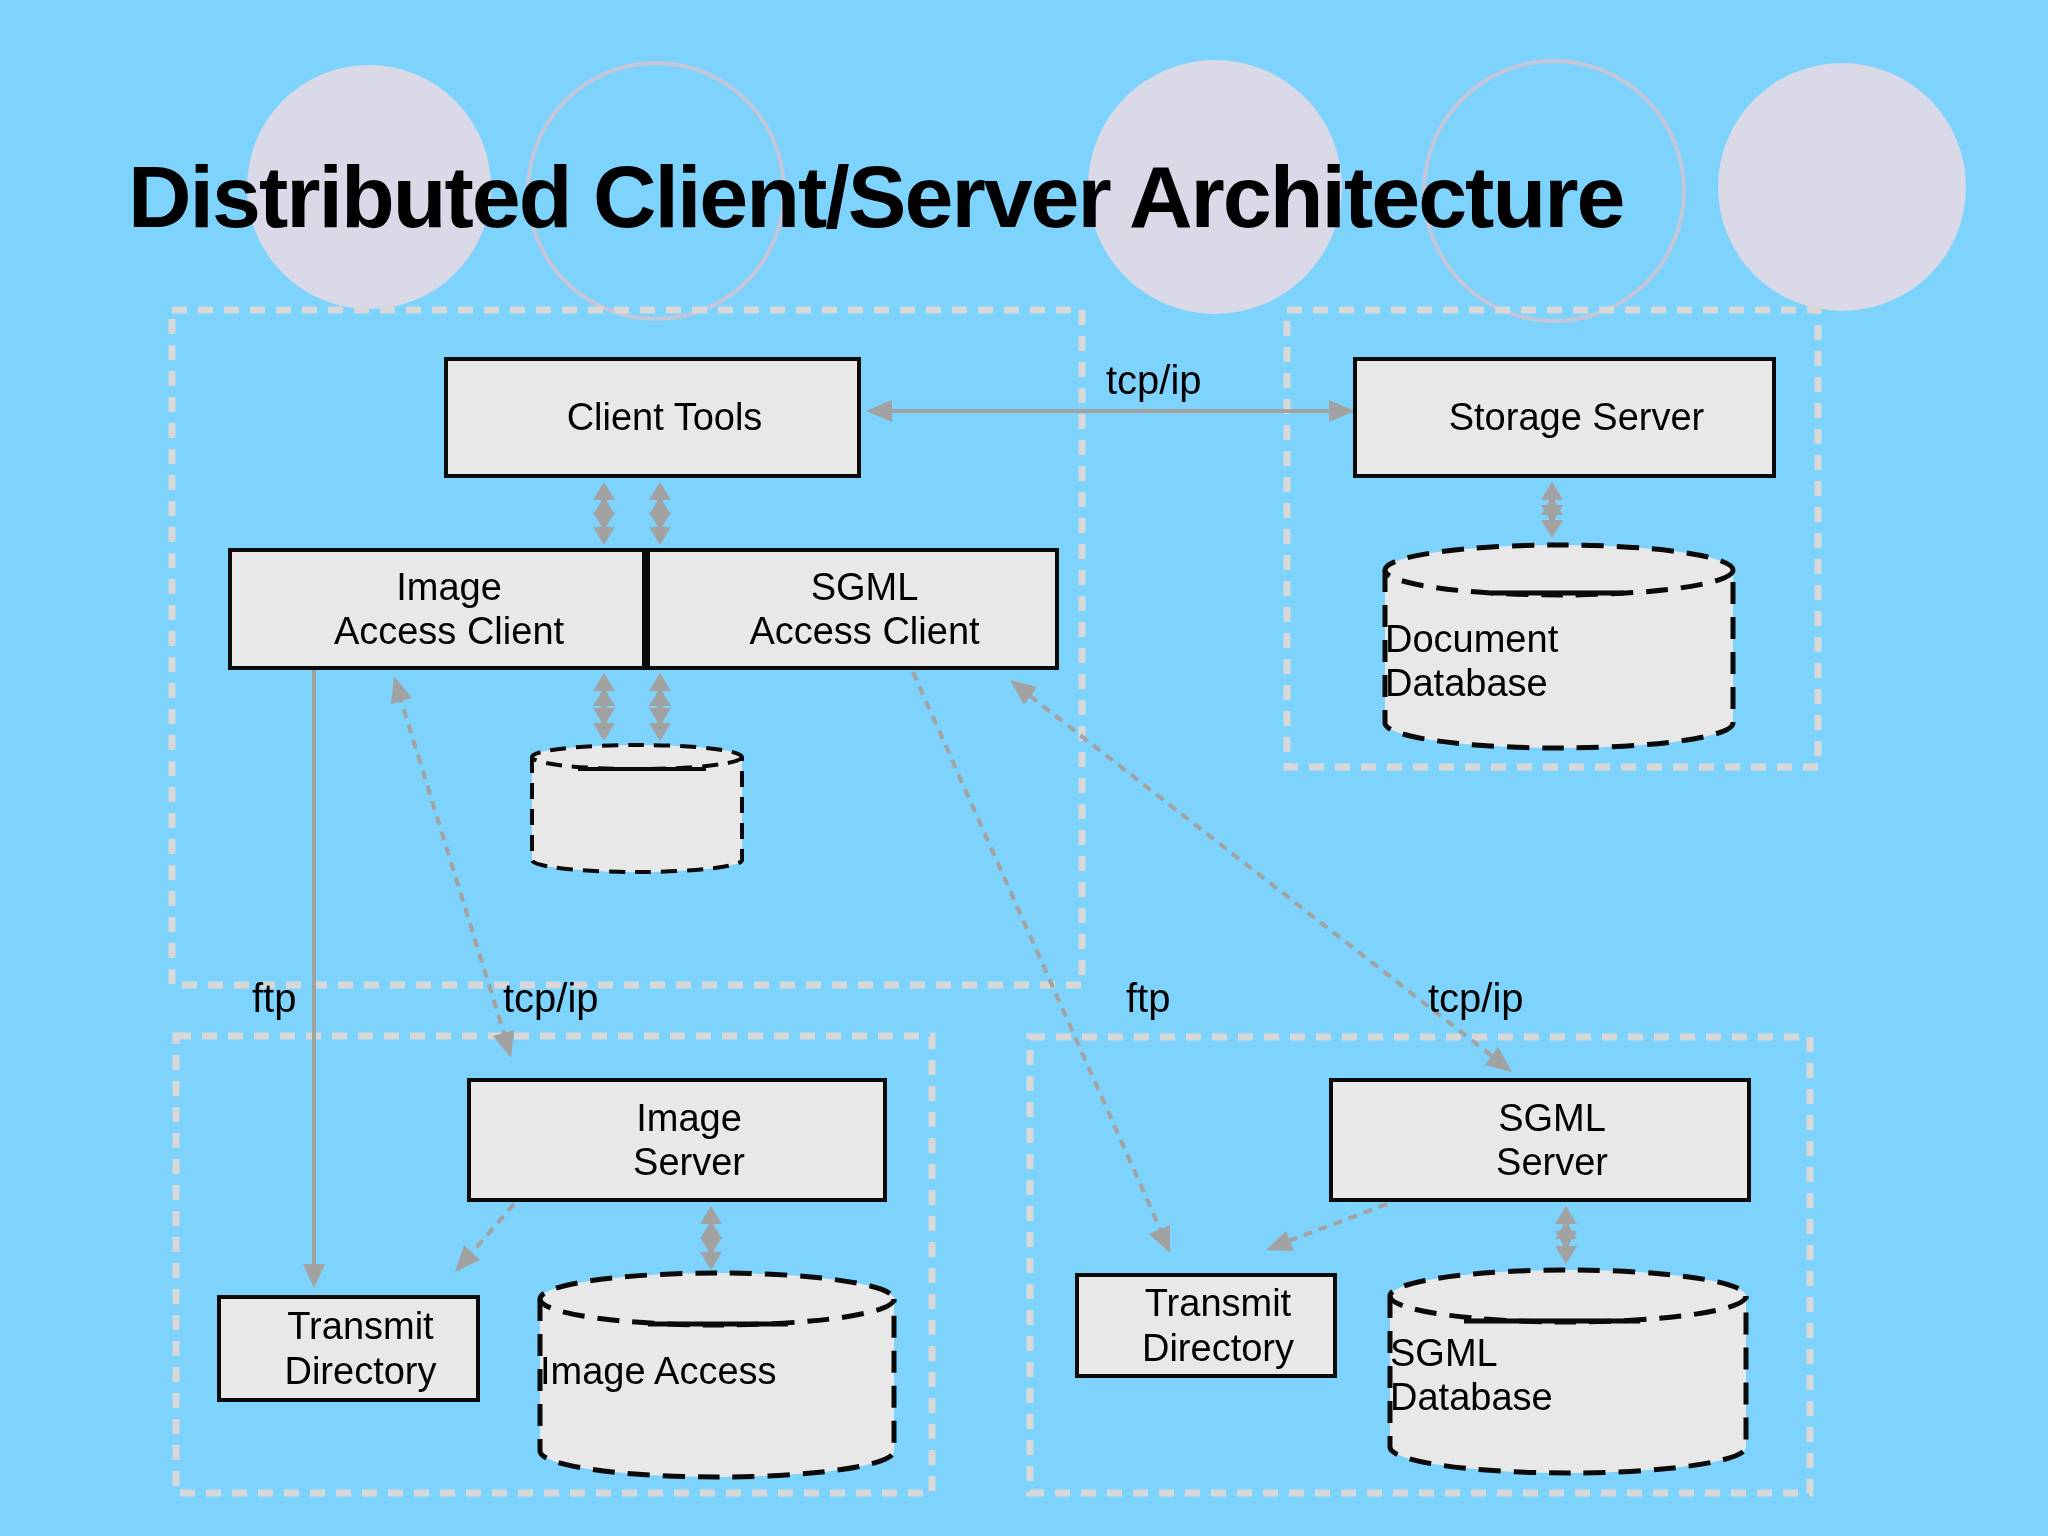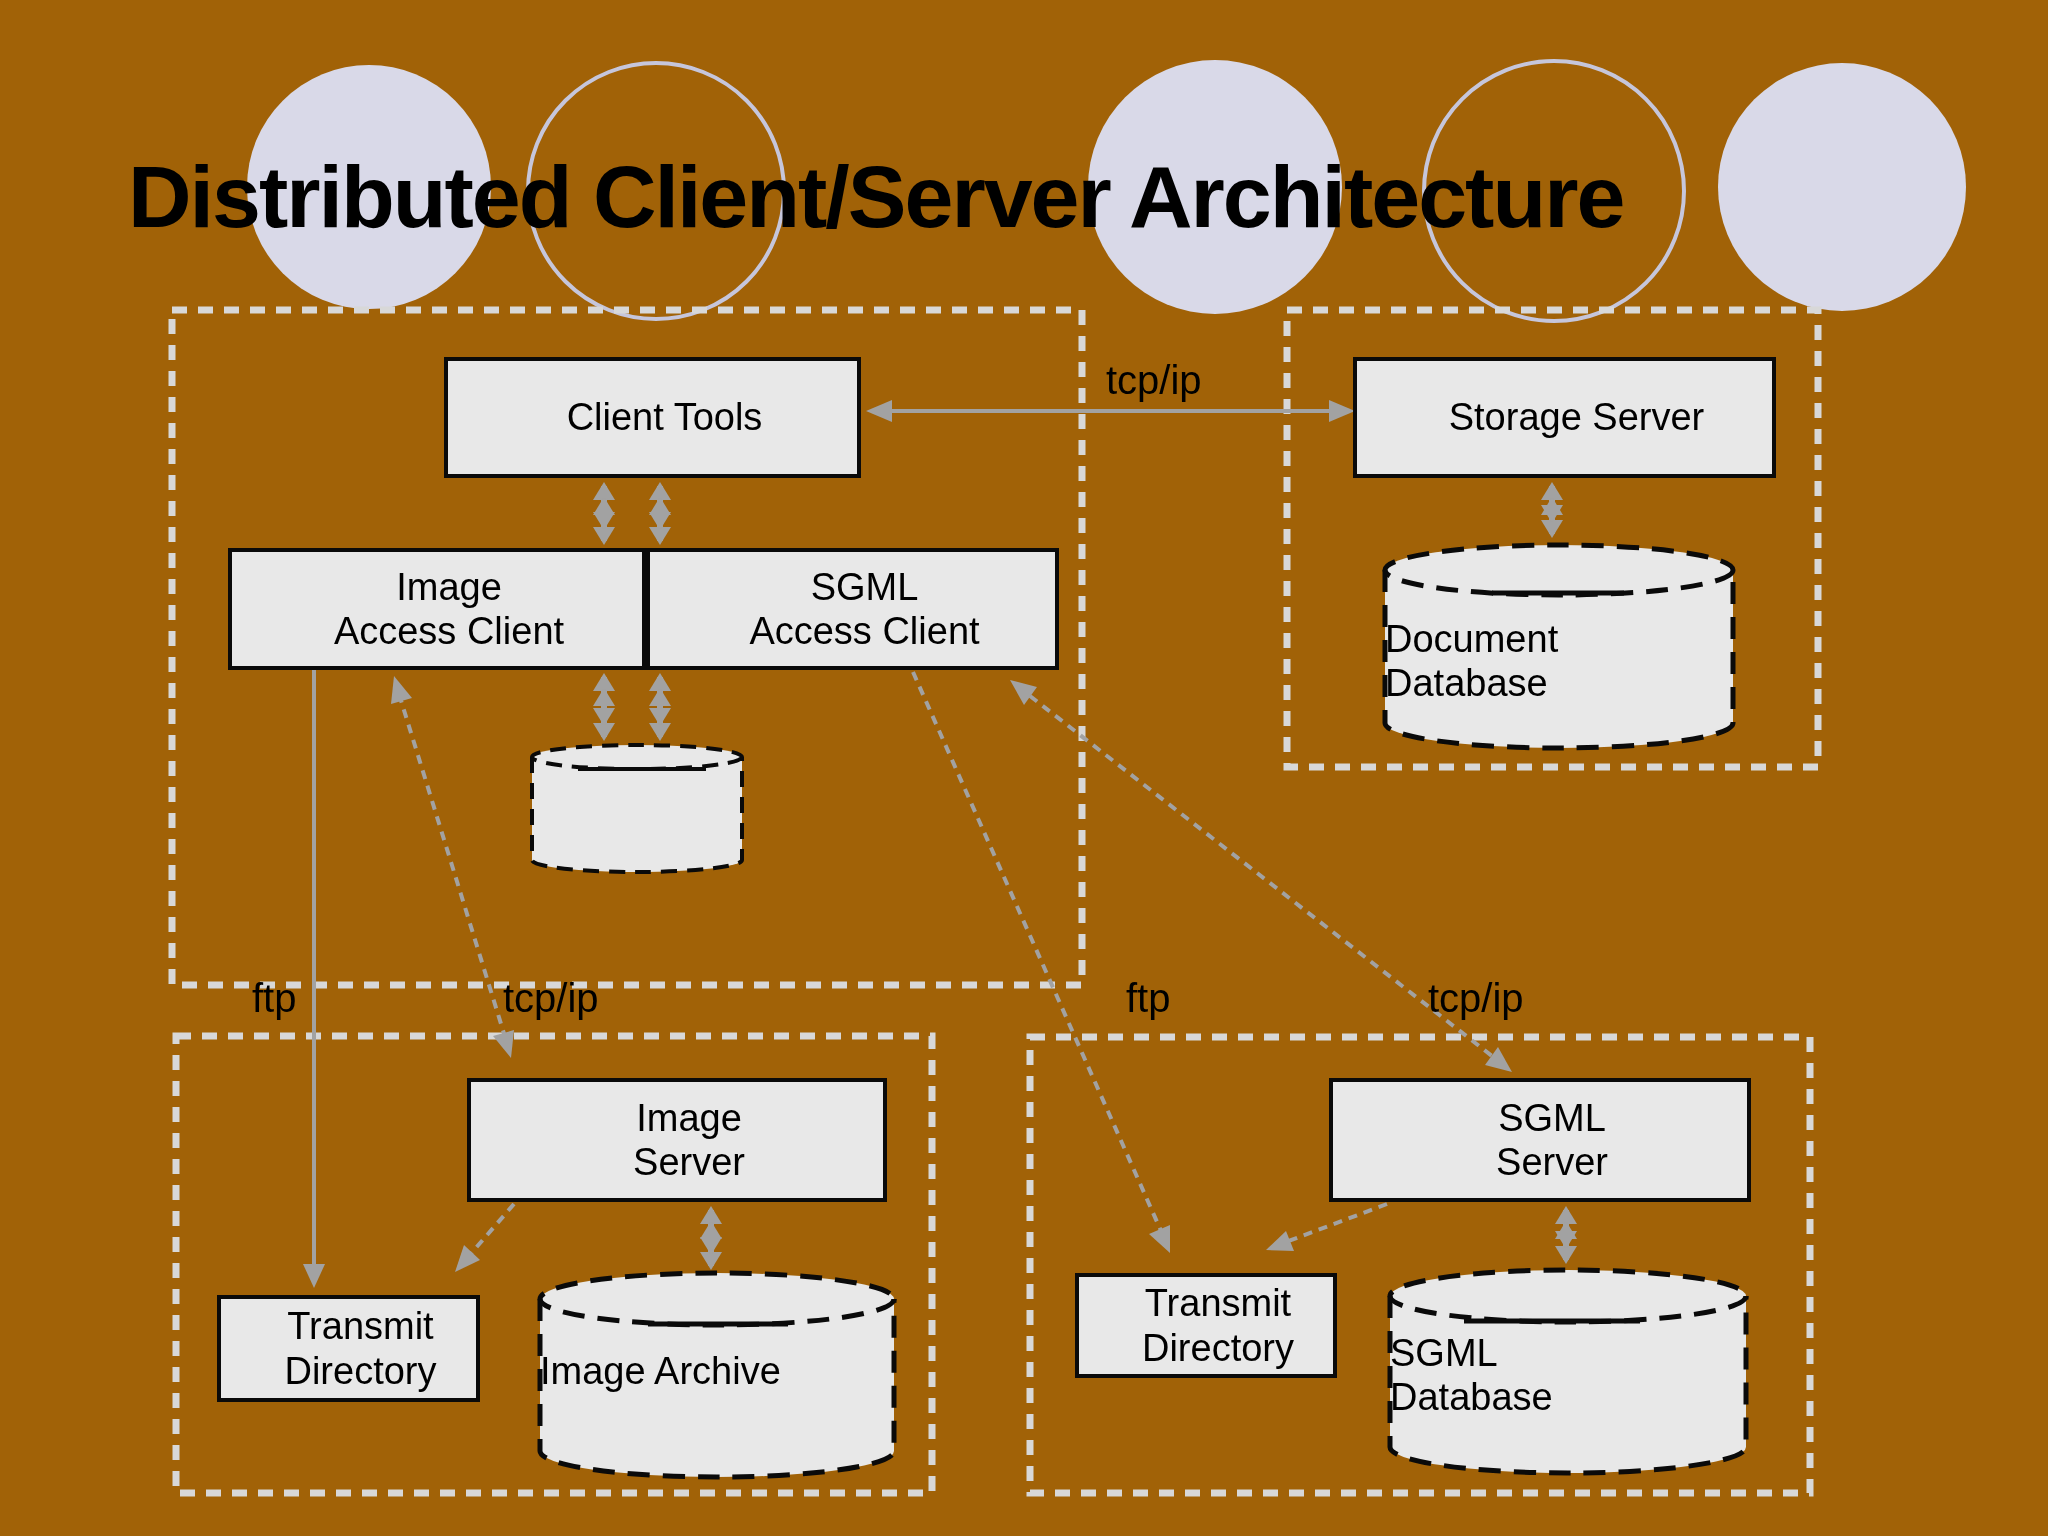--- a/index.html
+++ b/index.html
@@ -1,17 +1,17 @@
 <!DOCTYPE html>
 <html style="--title-text: #000000; --box-fill: #e8e8e8; --box-border: #0a0a0a; --container-dash: #d8d8d8; --arrow: #a2a2a2; --circle-fill: #d9d9e8; --circle-outline: #c6c6db;"><head>
 <meta charset="utf-8">
 <style>
   html,body{margin:0;padding:0;background:#fff;}
   .stage{
-    position:relative;width:2048px;height:1536px;overflow:hidden;background:#a16207;
+    position:relative;width:2048px;height:1536px;overflow:hidden;background:#7dd3fc;
     font-family:"Liberation Sans", sans-serif;color:#000;
   }
   
   .circle{position:absolute;border-radius:50%;}
   .circle.filled{background:var(--circle-fill,#d9d9e8);}
   .circle.outlined{border:4px solid var(--circle-outline,#c6c6db);background:transparent;}
   .c1{left:247px;top:65px;width:244px;height:244px;}
   .c2{left:526px;top:61px;width:252px;height:252px;}
   .c3{left:1088px;top:60px;width:254px;height:254px;}
   .c4{left:1422px;top:59px;width:256px;height:256px;}
@@ -206,21 +206,21 @@
     <span class="node-label">Transmit
 Directory</span>
   </div>
   <div class="node" style="left:1075px;top:1273px;width:262px;height:105px">
     <span class="node-label">Transmit
 Directory</span>
   </div>
 
   <div class="cyl-label" style="left:1385px;top:608px;width:348px">Document
 Database</div>
-  <div class="cyl-label" style="left:540px;top:1340px;width:354px">Image Archive</div>
+  <div class="cyl-label" style="left:540px;top:1340px;width:354px">Image Access</div>
   <div class="cyl-label" style="left:1390px;top:1322px;width:356px">SGML
 Database</div>
 
   <div class="conn-label" style="left:1106px;top:358px">tcp/ip</div>
   <div class="conn-label" style="left:252px;top:976px">ftp</div>
   <div class="conn-label" style="left:503px;top:976px">tcp/ip</div>
   <div class="conn-label" style="left:1126px;top:976px">ftp</div>
   <div class="conn-label" style="left:1428px;top:976px">tcp/ip</div>
 
 </div>

